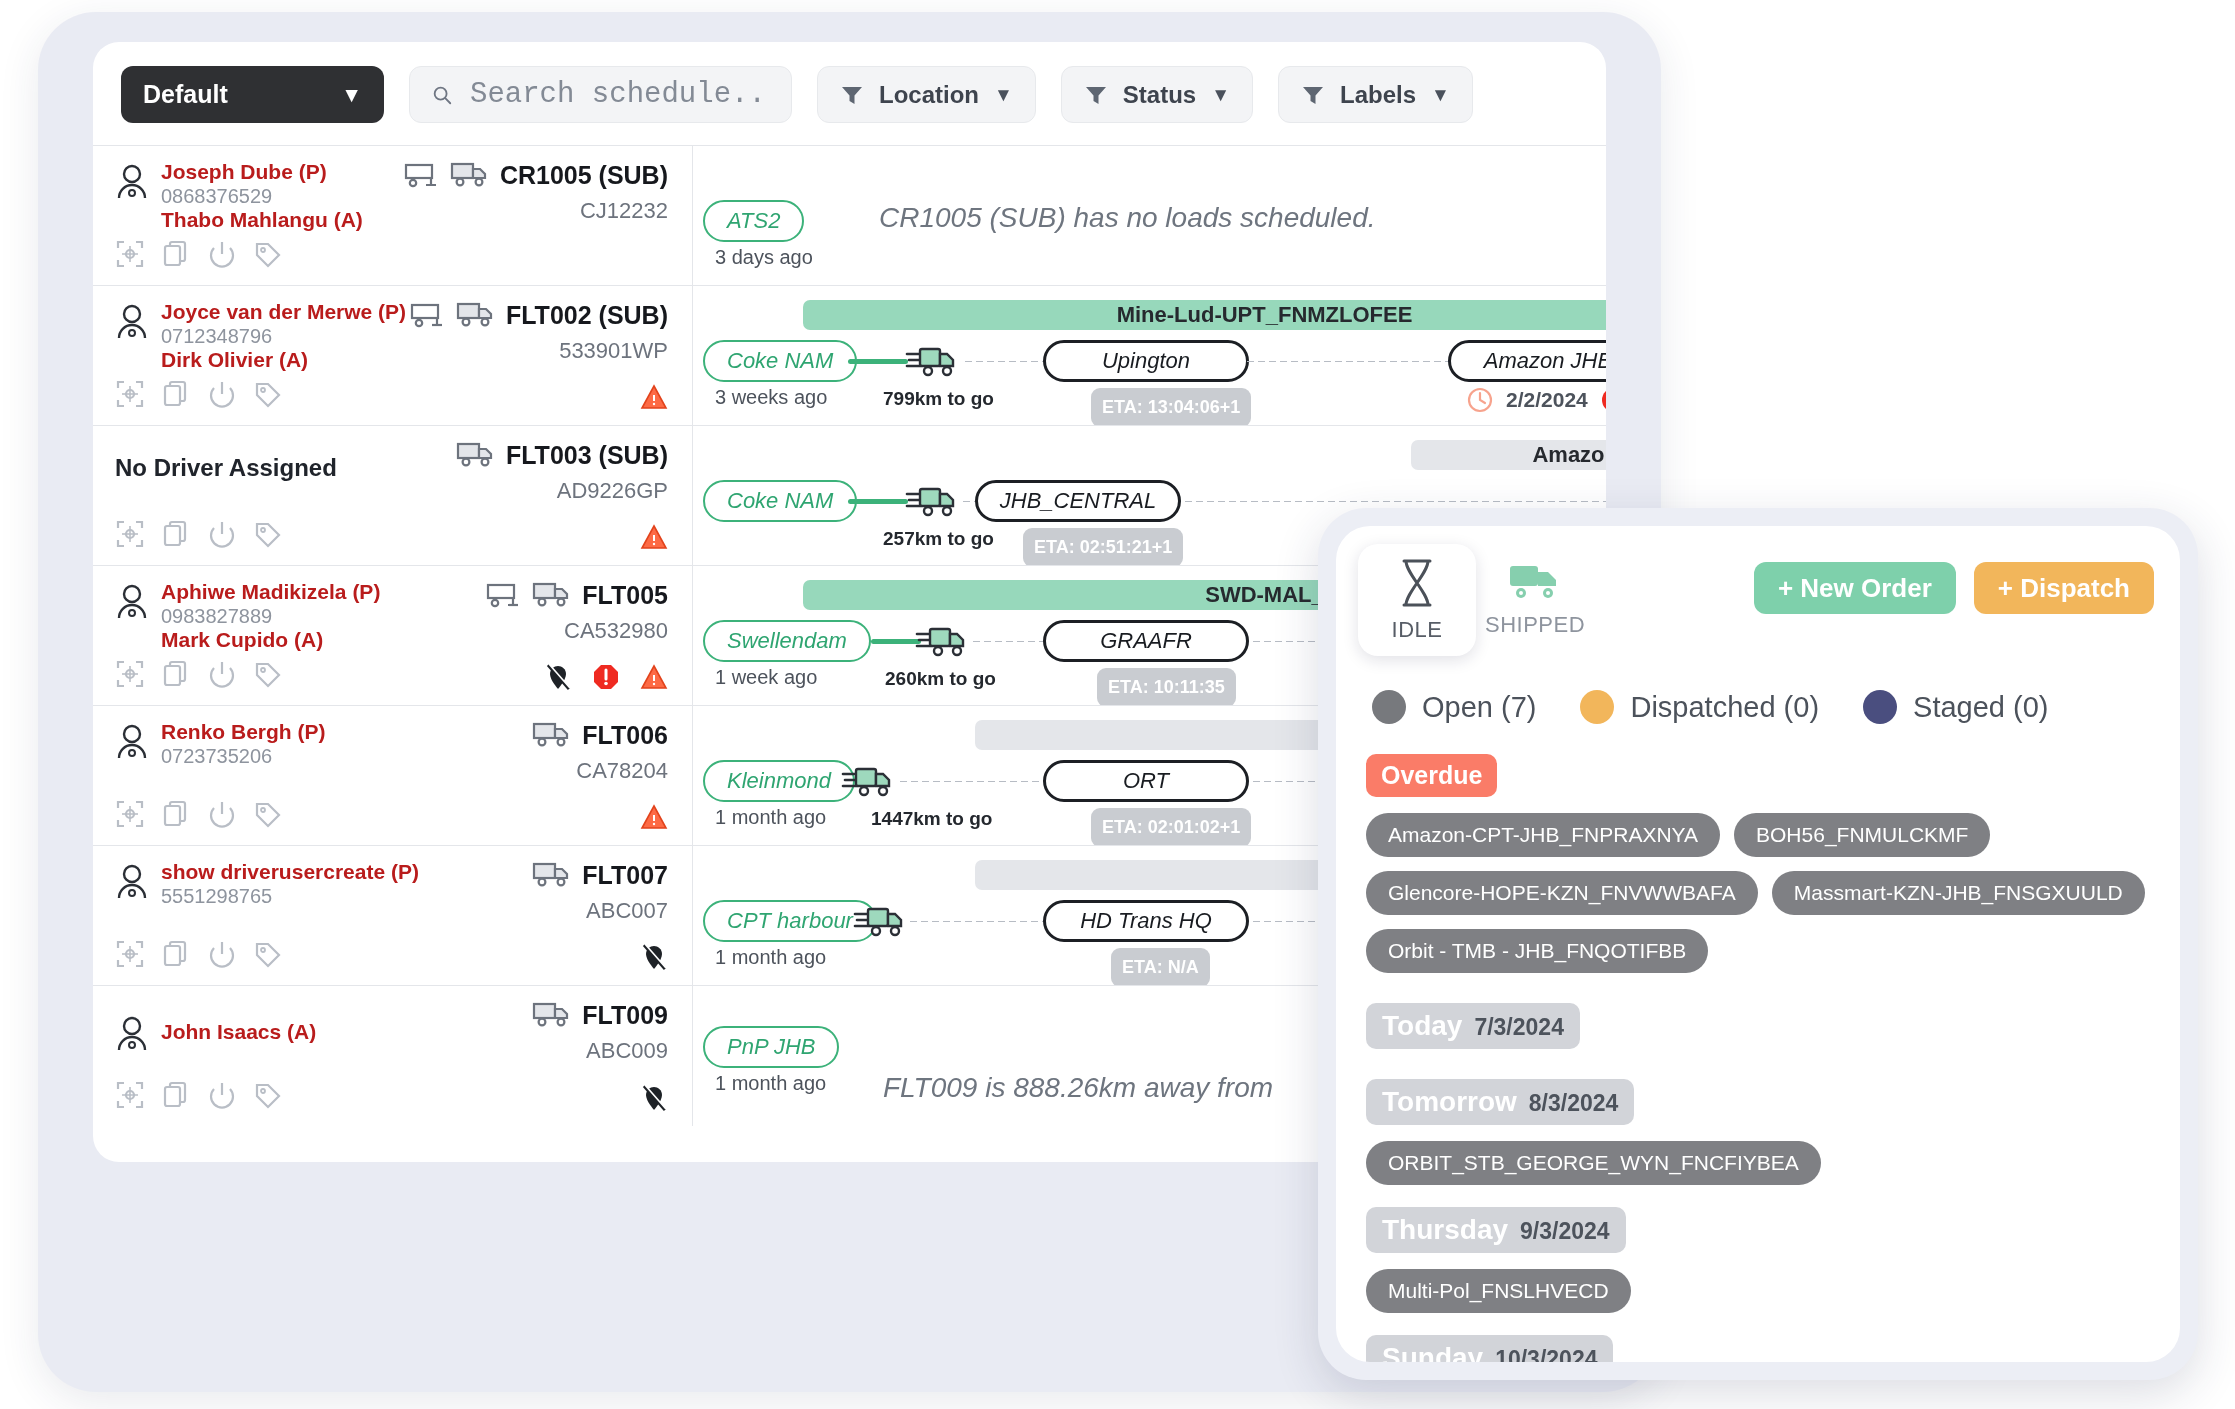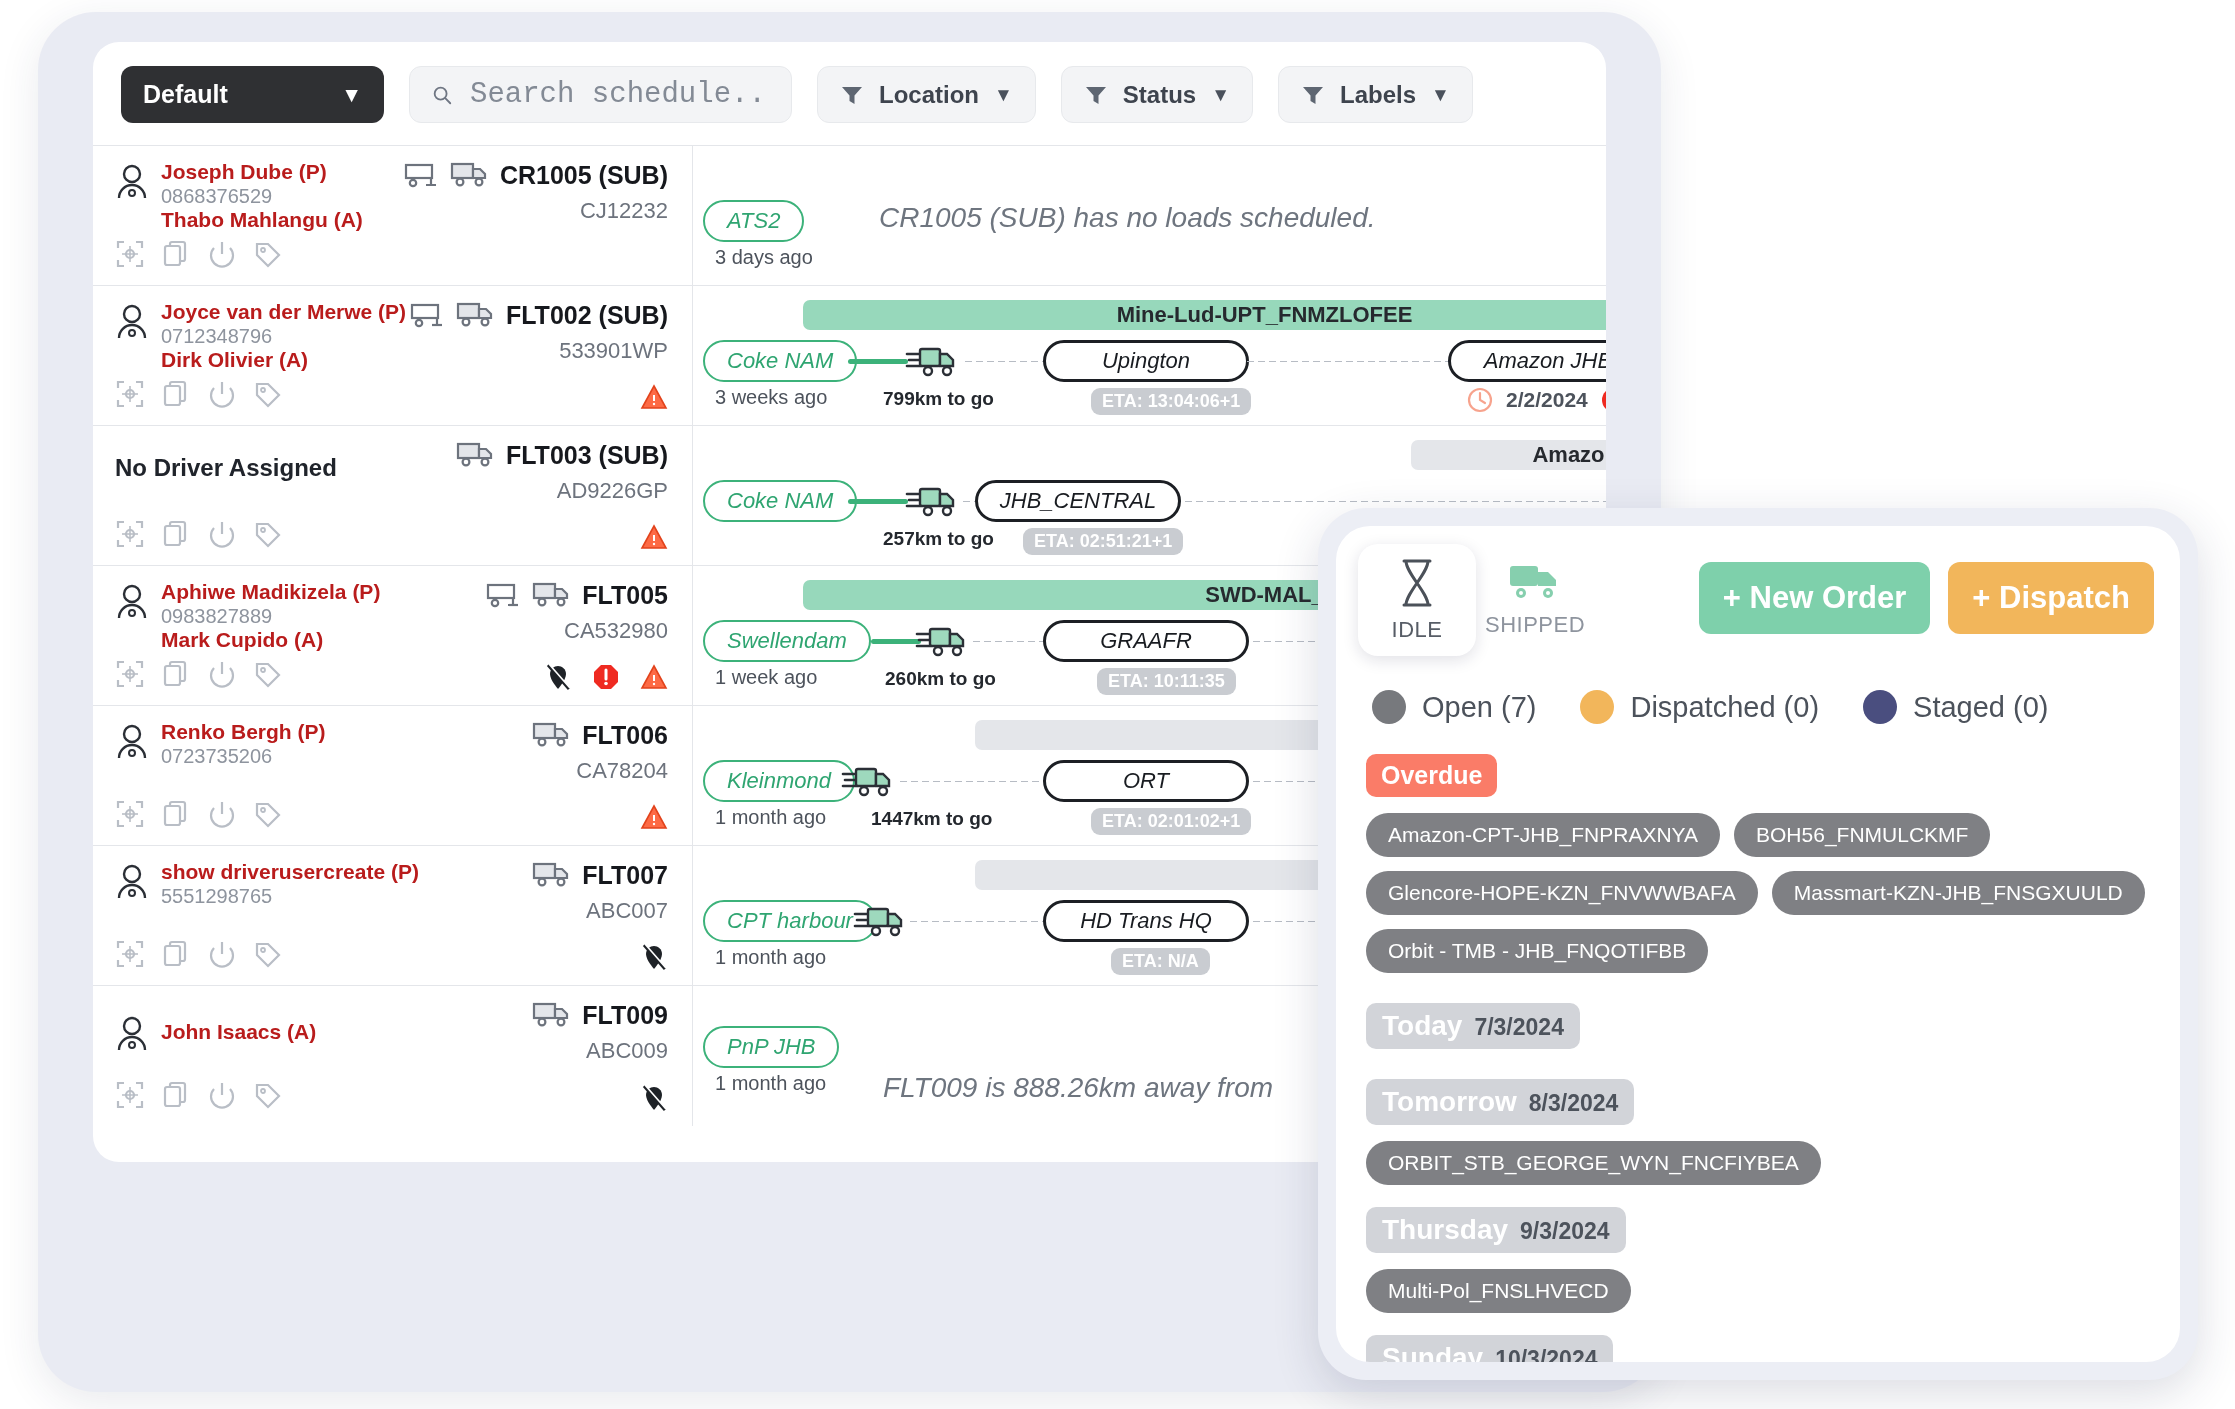--- a/index.html
+++ b/index.html
@@ -120,21 +120,21 @@
     border-radius: 21px; background: #fff;
     font-size: 22px; white-space: nowrap; font-style: italic;
   }
   .node.origin { border: 2px solid #3cb27a; color: #2fa571; padding: 0 22px; }
   .node.stop { border: 3px solid #1c1f24; color: #191c21; padding: 0 22px; }
   .sub { position: absolute; top: 46px; font-size: 20px; color: #4d535c; white-space: nowrap; }
   .eta {
     position: absolute; top: 48px;
     background: #c9ccd1; color: #ffffff;
     font-size: 18px; font-weight: bold;
-    border-radius: 9px; padding: 3px 11px; white-space: nowrap;
+    border-radius: 9px; padding: 9px 11px; white-space: nowrap;
   }
   .dots { position: absolute; top: 20px; height: 3px;
     background-image: radial-gradient(#b7bcc4 42%, transparent 45%);
     background-size: 11px 3px; background-repeat: repeat-x; }
   .solid { position: absolute; top: 19px; height: 5px; background: #3cb27a; border-radius: 3px; }
   .truck-ico { position: absolute; top: 2px; width: 58px; height: 40px; }
   .km { position: absolute; top: 48px; font-size: 19px; font-weight: bold; color: #24282e; white-space: nowrap; }
   .msg { position: absolute; font-size: 28px; font-style: italic; color: #6e757f; white-space: nowrap; }
   .due { position: absolute; display: flex; align-items: center; gap: 12px; top: 46px; }
   .due-date { font-size: 21px; color: #4d535c; font-weight: bold; }
@@ -162,22 +162,22 @@
     display: flex; flex-direction: column; align-items: center; justify-content: center;
     gap: 8px;
   }
   .mode-tile.active { background: #ffffff; box-shadow: 0 4px 16px rgba(20,25,60,.13); }
   .mode-lbl { font-size: 22px; color: #575d66; letter-spacing: .5px; }
   .mode-lbl.ship { color: #8e949e; }
   .head-btns { margin-left: auto; display: flex; gap: 18px; padding-top: 18px; padding-right: 4px; }
   .btn {
     border-radius: 12px; border: none; color: #fff;
     font-family: "Liberation Sans", sans-serif;
-    font-size: 31px; font-weight: bold;
-    padding: 0 24px; height: 72px; cursor: pointer;
+    font-size: 26px; font-weight: bold;
+    padding: 0 24px; height: 52px; cursor: pointer;
   }
   .btn.new { background: #7ed0ab; }
   .btn.dispatch { background: #f2b65b; }
 
   .legend { display: flex; align-items: center; gap: 44px; padding: 34px 28px 0 36px; }
   .legend-item { display: flex; align-items: center; gap: 16px; font-size: 29px; color: #4c525b; }
   .dot { width: 34px; height: 34px; border-radius: 50%; flex: none; }
 
   .groups { padding: 30px 30px 0 30px; }
   .grp-open { display: inline-block; background: #fa7c68; color: #fff;

